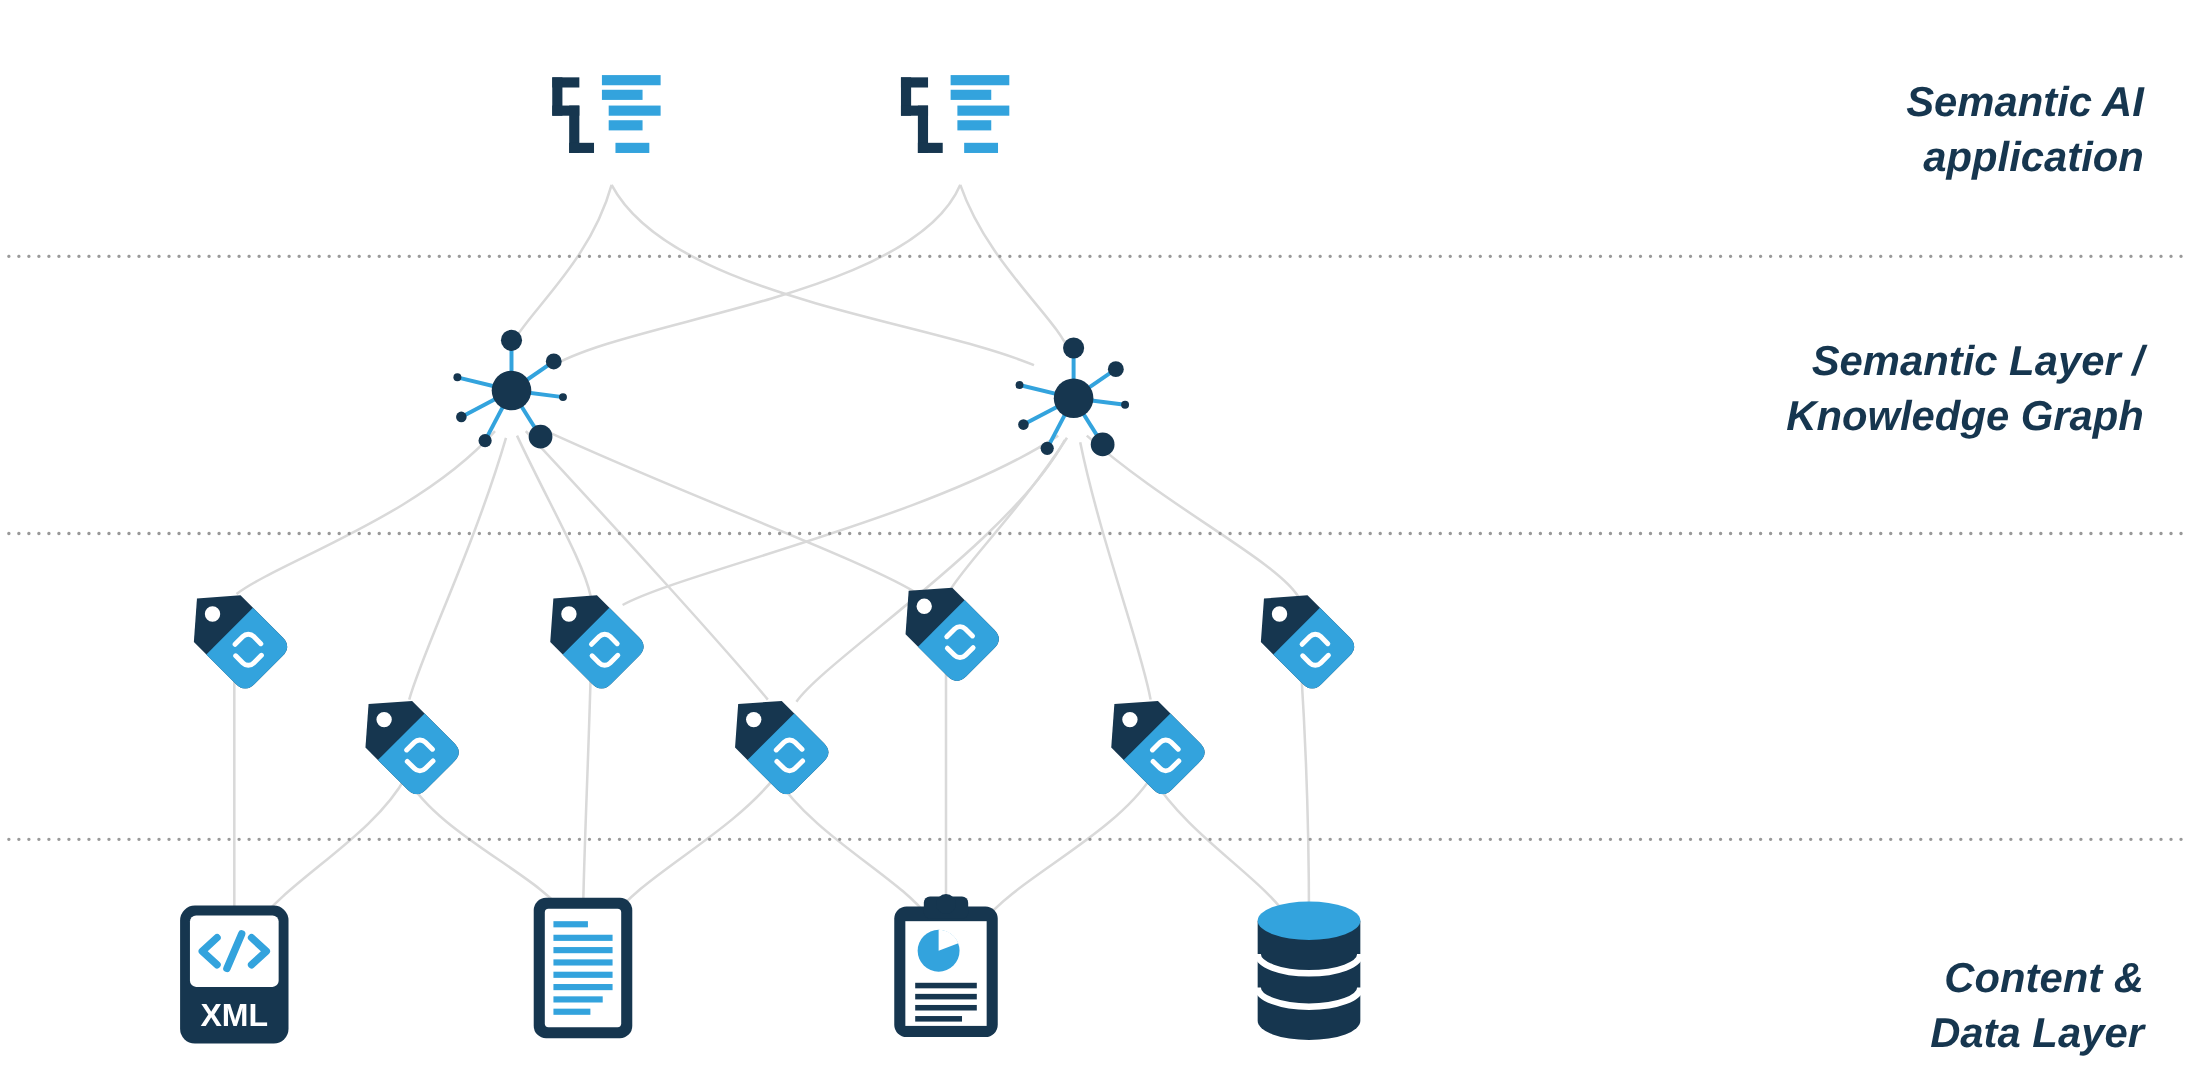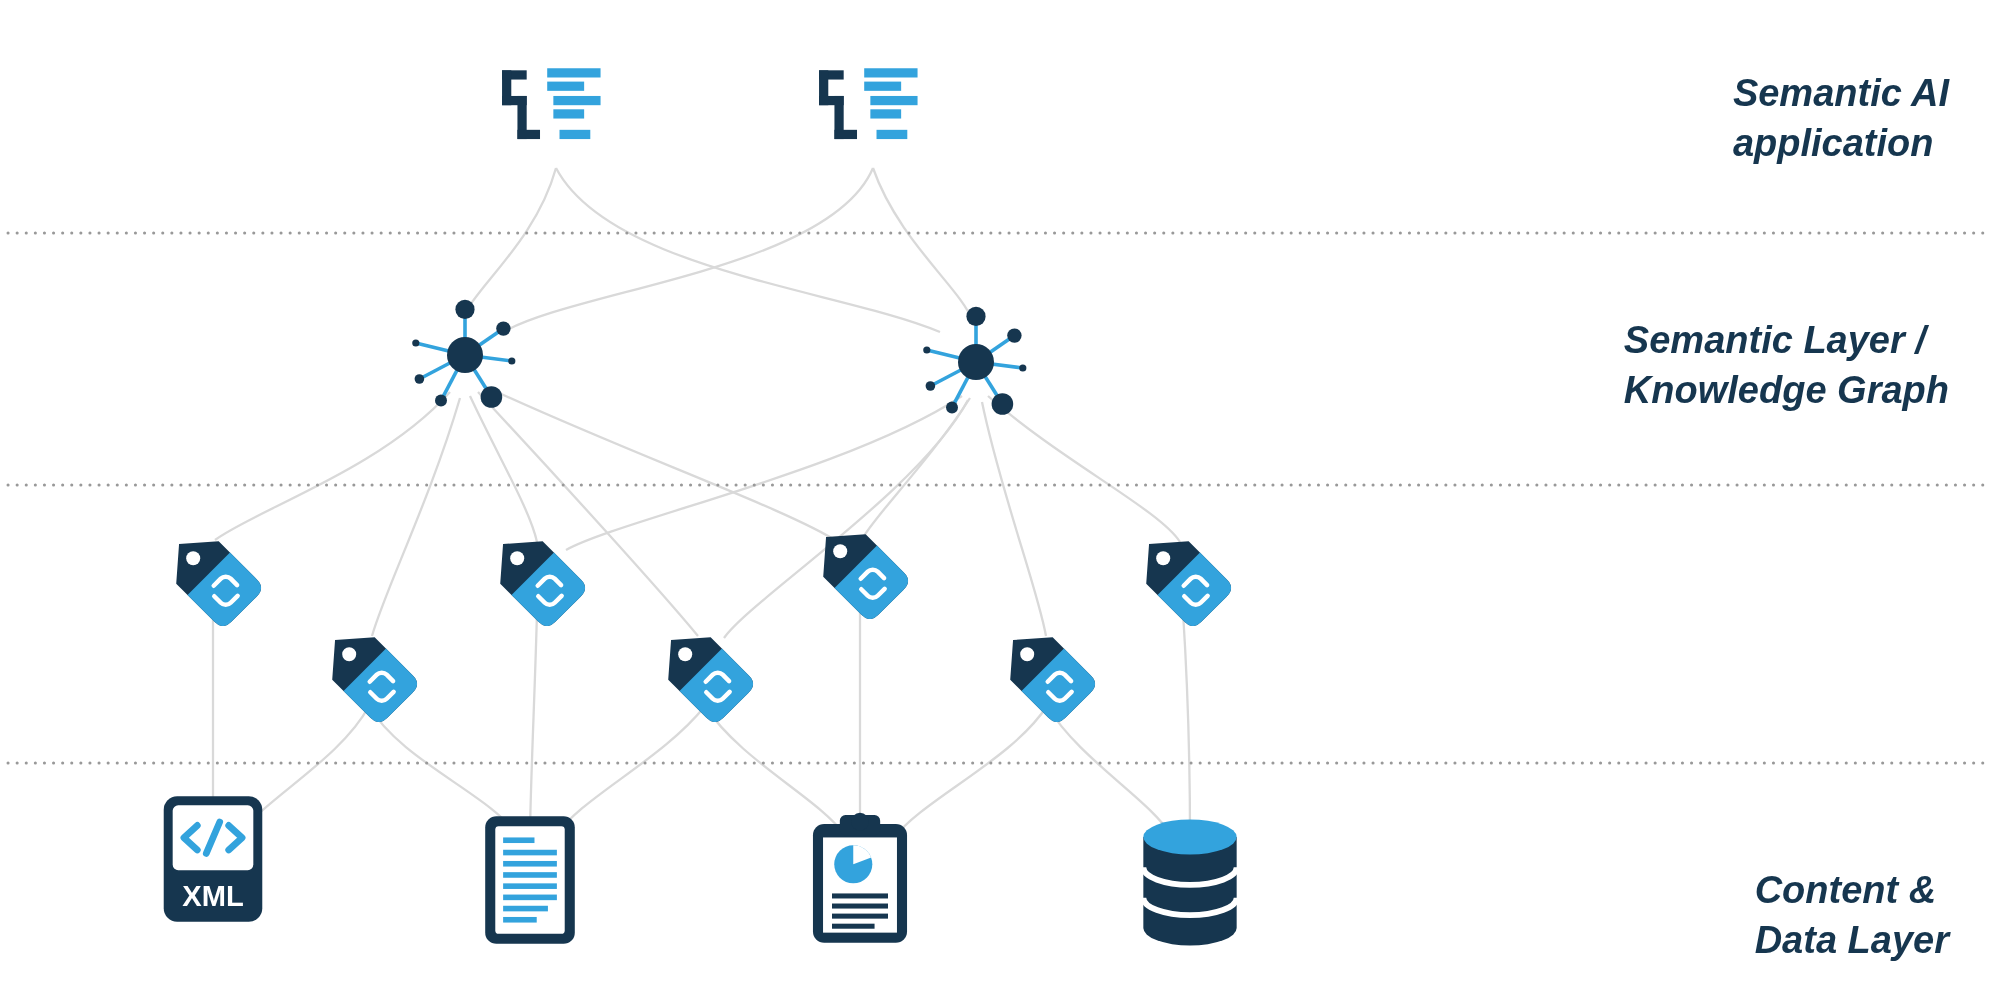--- a/index.html
+++ b/index.html
@@ -20,21 +20,21 @@
   symbol { overflow: visible; }
   .icon {
     position: absolute;
     z-index: 2;
   }
   .icon svg { width: 100%; height: 100%; display: block; }
   .layer-label {
     position: absolute;
     right: 50px;
     z-index: 3;
-    text-align: left;
+    text-align: right;
     white-space: pre-line;
     font-family: "Liberation Sans", sans-serif;
     font-style: italic;
     font-weight: 700;
     font-size: 38px;
     line-height: 1.32;
     color: #16364f;
   }
 </style>
 </head>
@@ -219,21 +219,21 @@
     <svg viewBox="0 0 100 100">
         <use href="#sym-tag"></use>
       </svg>
   </div>
   <div class="icon" style="left:1133px; top:526px; width:100px; height:100px">
     <svg viewBox="0 0 100 100">
         <use href="#sym-tag"></use>
       </svg>
   </div>
 
-  <div class="icon" style="left:157px; top:784px; width:112px; height:150px">
+  <div class="icon" style="left:157px; top:811px; width:112px; height:150px">
     <svg viewBox="0 0 100 120">
       <rect x="6" y="4" width="88" height="112" rx="12" fill="#16364f"></rect>
       <rect x="14" y="12" width="72" height="58" rx="5" fill="#ffffff"></rect>
       <g stroke="#33a3dd" stroke-width="6" fill="none" stroke-linecap="round" stroke-linejoin="round">
         <polyline points="36,30 24,41 36,52"></polyline>
         <polyline points="64,30 76,41 64,52"></polyline>
         <line x1="56" y1="27" x2="44" y2="55"></line>
       </g>
       <text x="50" y="102" text-anchor="middle" fill="#ffffff" font-size="26" font-weight="bold" font-family="Liberation Sans, sans-serif">XML</text>
     </svg>
@@ -249,18 +249,18 @@
       </svg>
   </div>
   <div class="icon" style="left:1130px; top:816px; width:120px; height:140px">
     <svg viewBox="0 0 100 120">
         <use href="#sym-db"></use>
       </svg>
   </div>
 
   <div class="layer-label" style="top:68px">Semantic AI
 application</div>
-  <div class="layer-label" style="top:315px">Semantic Layer /
+  <div class="layer-label" style="top:304px">Semantic Layer /
 Knowledge Graph</div>
   <div class="layer-label" style="top:865px">Content &amp;
 Data Layer</div>
 
 </div>
 
 </body></html>

